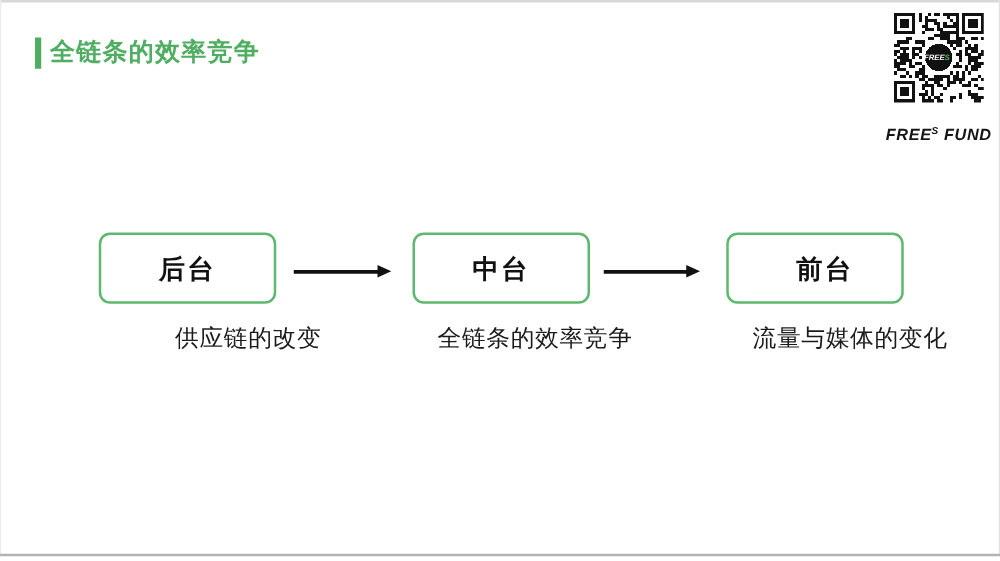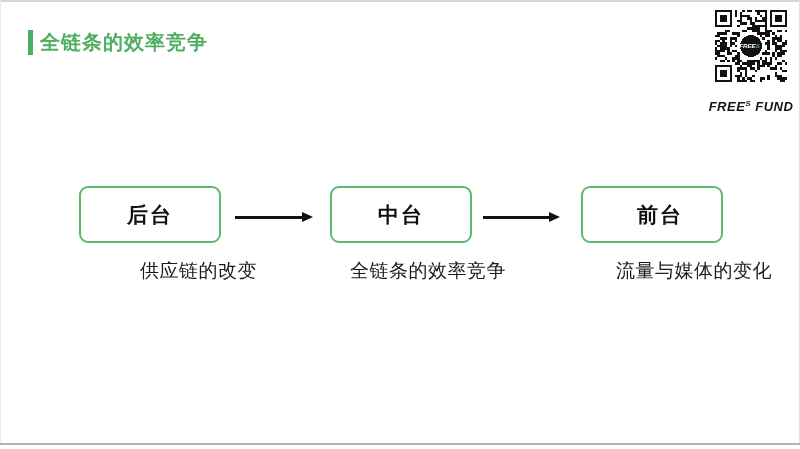--- a/index.html
+++ b/index.html
@@ -99,21 +99,21 @@
     position: absolute; top: 258px;
     width: 220px;
     text-align: right;
     font-size: 19px;
     color: #1b1b1b;
     letter-spacing: 0.5px;
     white-space: nowrap;
   }
   .caption-1 { left: 37px; }
   .caption-2 { left: 286px; }
-  .caption-3 { left: 552px; }
+  .caption-3 { left: 538px; }
 </style>
 </head>
 <body>
 
 <div class="slide">
   <div class="edge-top"></div>
   <div class="edge-left"></div>
   <div class="edge-right"></div>
 
   <div class="title-block">

